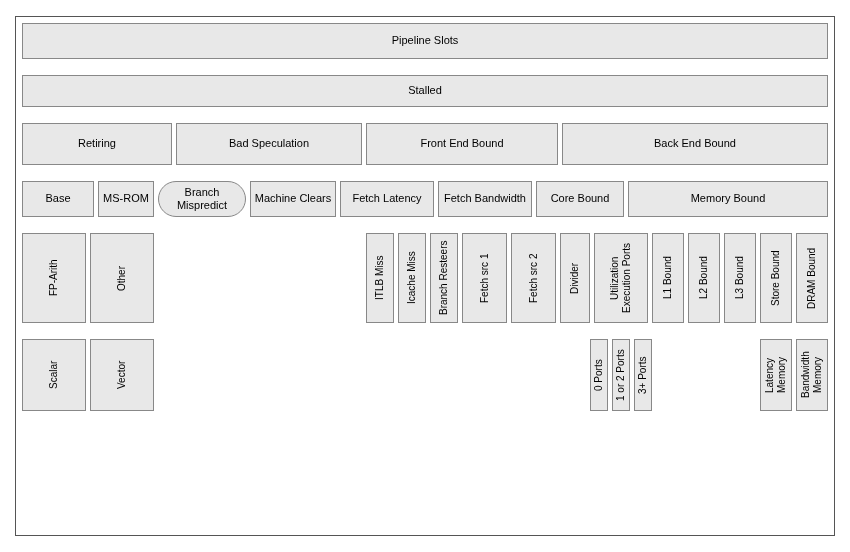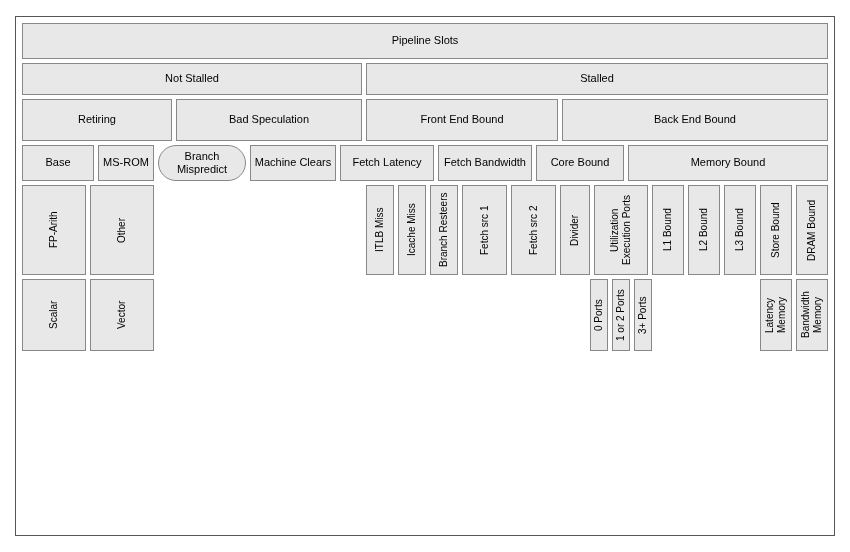--- a/index.html
+++ b/index.html
@@ -13,21 +13,21 @@
       width: 850px;
       height: 552px;
     }
     .diagram {
       width: 820px;
       height: 520px;
       border: 1.5px solid #555;
       padding: 6px;
       display: flex;
       flex-direction: column;
-      gap: 4px;
+      gap: 16px;
       background: #fff;
     }
     .box {
       border: 1.5px solid #888;
       background: #e8e8e8;
       display: flex;
       align-items: center;
       justify-content: center;
       text-align: center;
       padding: 2px 3px;
@@ -88,23 +88,20 @@
 
 <div class="diagram">
 
   <div class="row row1">
     <div class="box">
       <span>Pipeline Slots</span>
     </div>
   </div>
 
   <div class="row row2">
-    <div class="box not-stalled">
-      <span>Not Stalled</span>
-    </div>
     <div class="box stalled">
       <span>Stalled</span>
     </div>
   </div>
 
   <div class="row row3">
     <div class="box retiring">
       <span>Retiring</span>
     </div>
     <div class="box bad-speculation">

